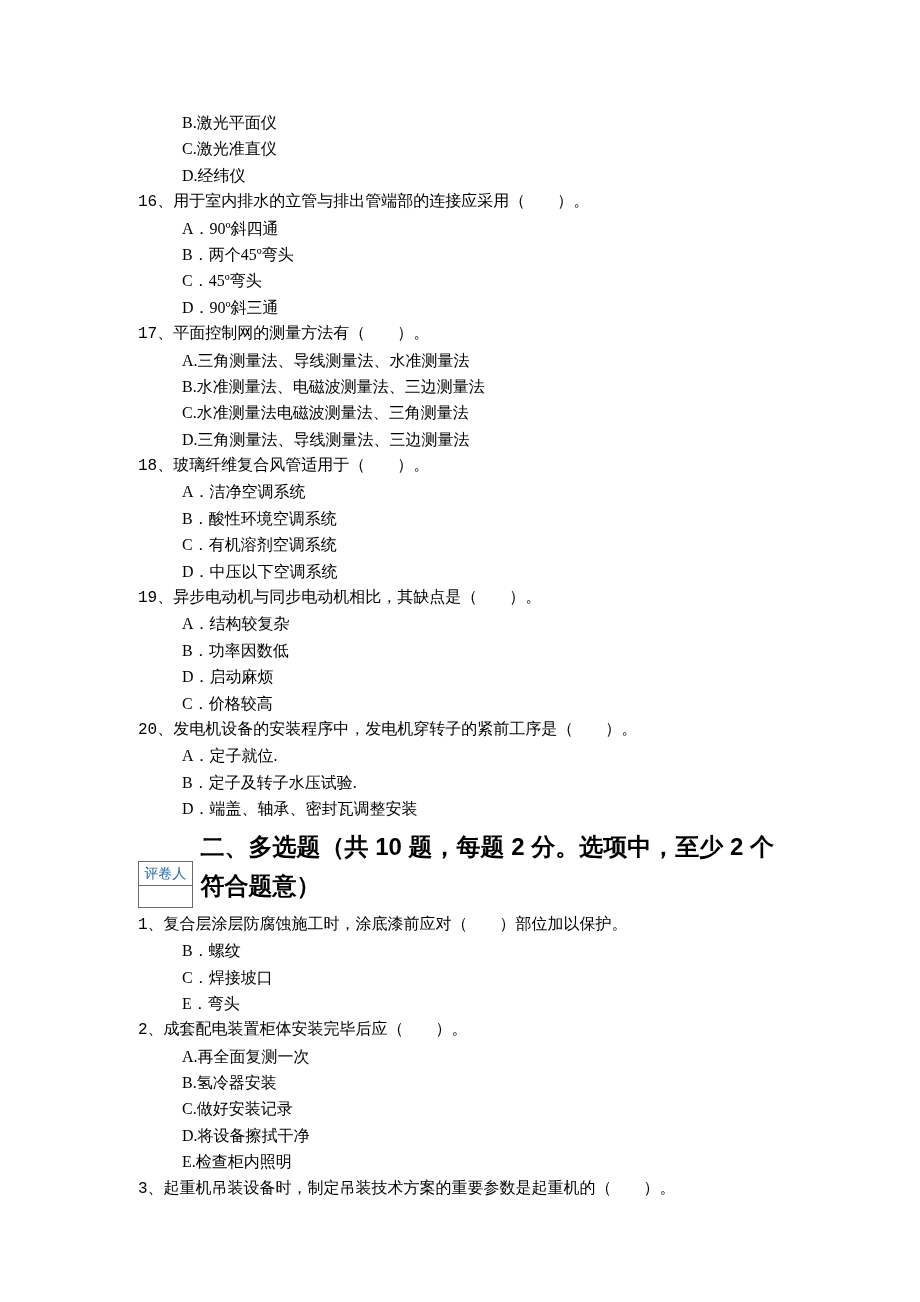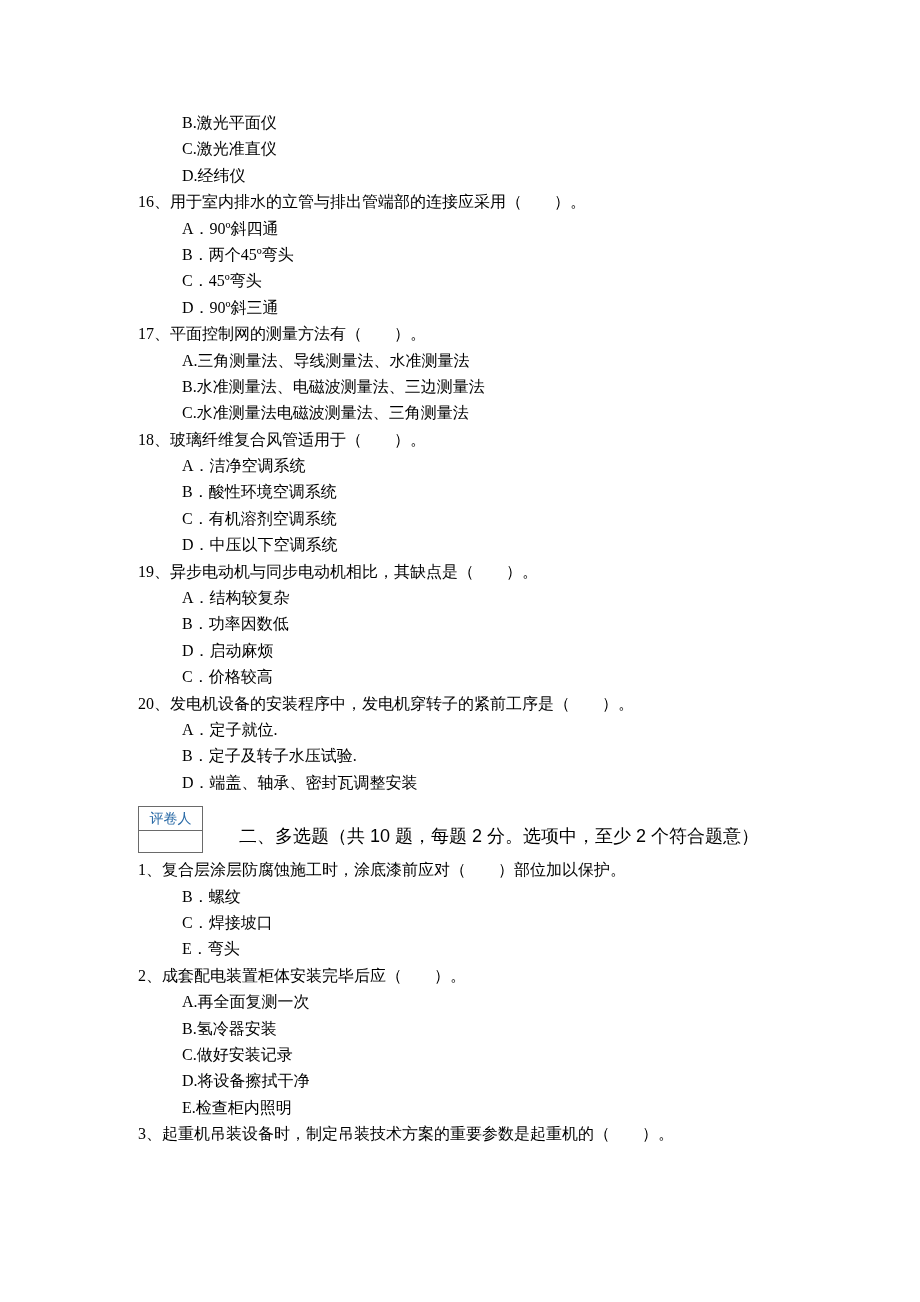--- a/index.html
+++ b/index.html
@@ -10,20 +10,21 @@
       color: #000;
       background: #fff;
       width: 920px;
       padding: 110px 138px 40px 138px;
     }
     .option {
       padding-left: 44px;
     }
     .question {
       padding-left: 0;
+      font-family: Liberation Mono, monospace;
     }
     .grader-box {
       display: inline-block;
       border-collapse: collapse;
       margin-top: 6px;
       vertical-align: bottom;
     }
     .grader-box td {
       border: 1px solid #6a6a6a;
       width: 64px;
@@ -34,24 +35,23 @@
       vertical-align: middle;
     }
     .section-row {
       display: flex;
       align-items: flex-end;
       gap: 8px;
       margin: 4px 0 4px 0;
     }
     .section-title {
       font-family: "SimHei", "黑体", sans-serif;
-      font-weight: normal;
-      font-size: 18px;
+      font-weight: bold;
+      font-size: 24px;
       padding-bottom: 2px;
-      margin-left: 28px;
     }
   </style>
 </head>
 <body>
 
 <div>
   <div class="option">B.激光平面仪</div>
   <div class="option">C.激光准直仪</div>
   <div class="option">D.经纬仪</div>
 </div>
@@ -62,20 +62,21 @@
   <div class="option">B．两个45º弯头</div>
   <div class="option">C．45º弯头</div>
   <div class="option">D．90º斜三通</div>
 </div>
 
 <div>
   <div class="question">17、平面控制网的测量方法有（　　）。</div>
   <div class="option">A.三角测量法、导线测量法、水准测量法</div>
   <div class="option">B.水准测量法、电磁波测量法、三边测量法</div>
   <div class="option">C.水准测量法电磁波测量法、三角测量法</div>
+  <div class="option">D.三角测量法、导线测量法、三边测量法</div>
 </div>
 
 <div>
   <div class="question">18、玻璃纤维复合风管适用于（　　）。</div>
   <div class="option">A．洁净空调系统</div>
   <div class="option">B．酸性环境空调系统</div>
   <div class="option">C．有机溶剂空调系统</div>
   <div class="option">D．中压以下空调系统</div>
 </div>
 

